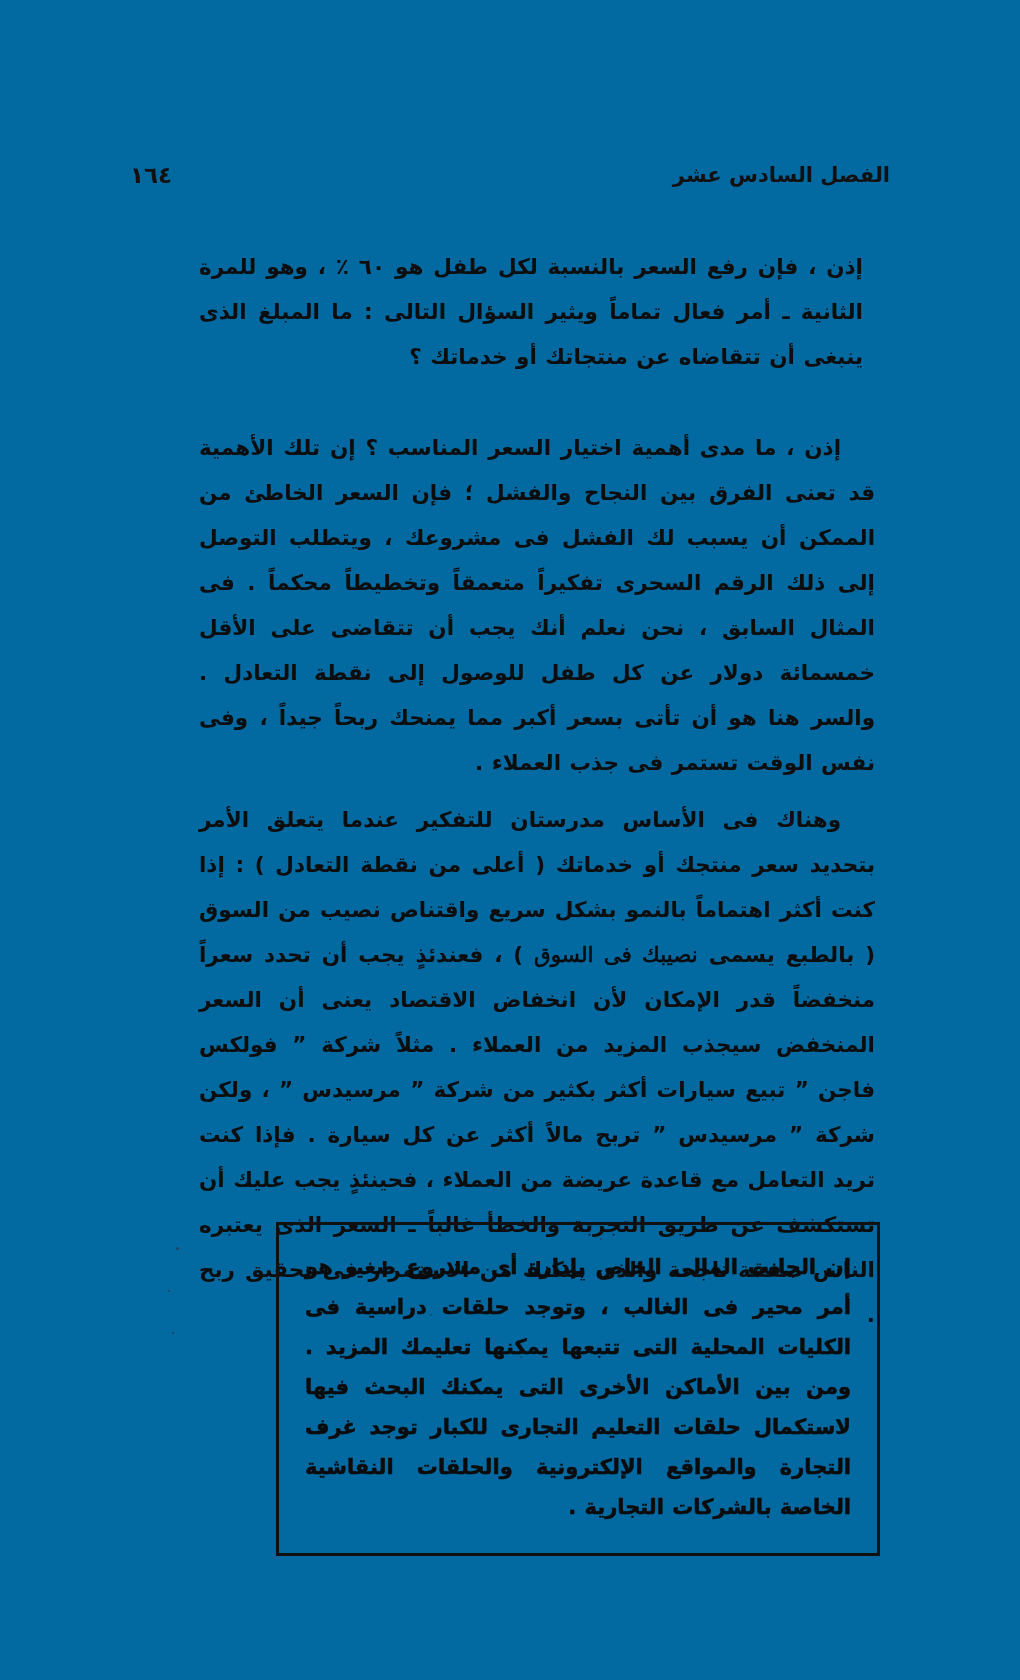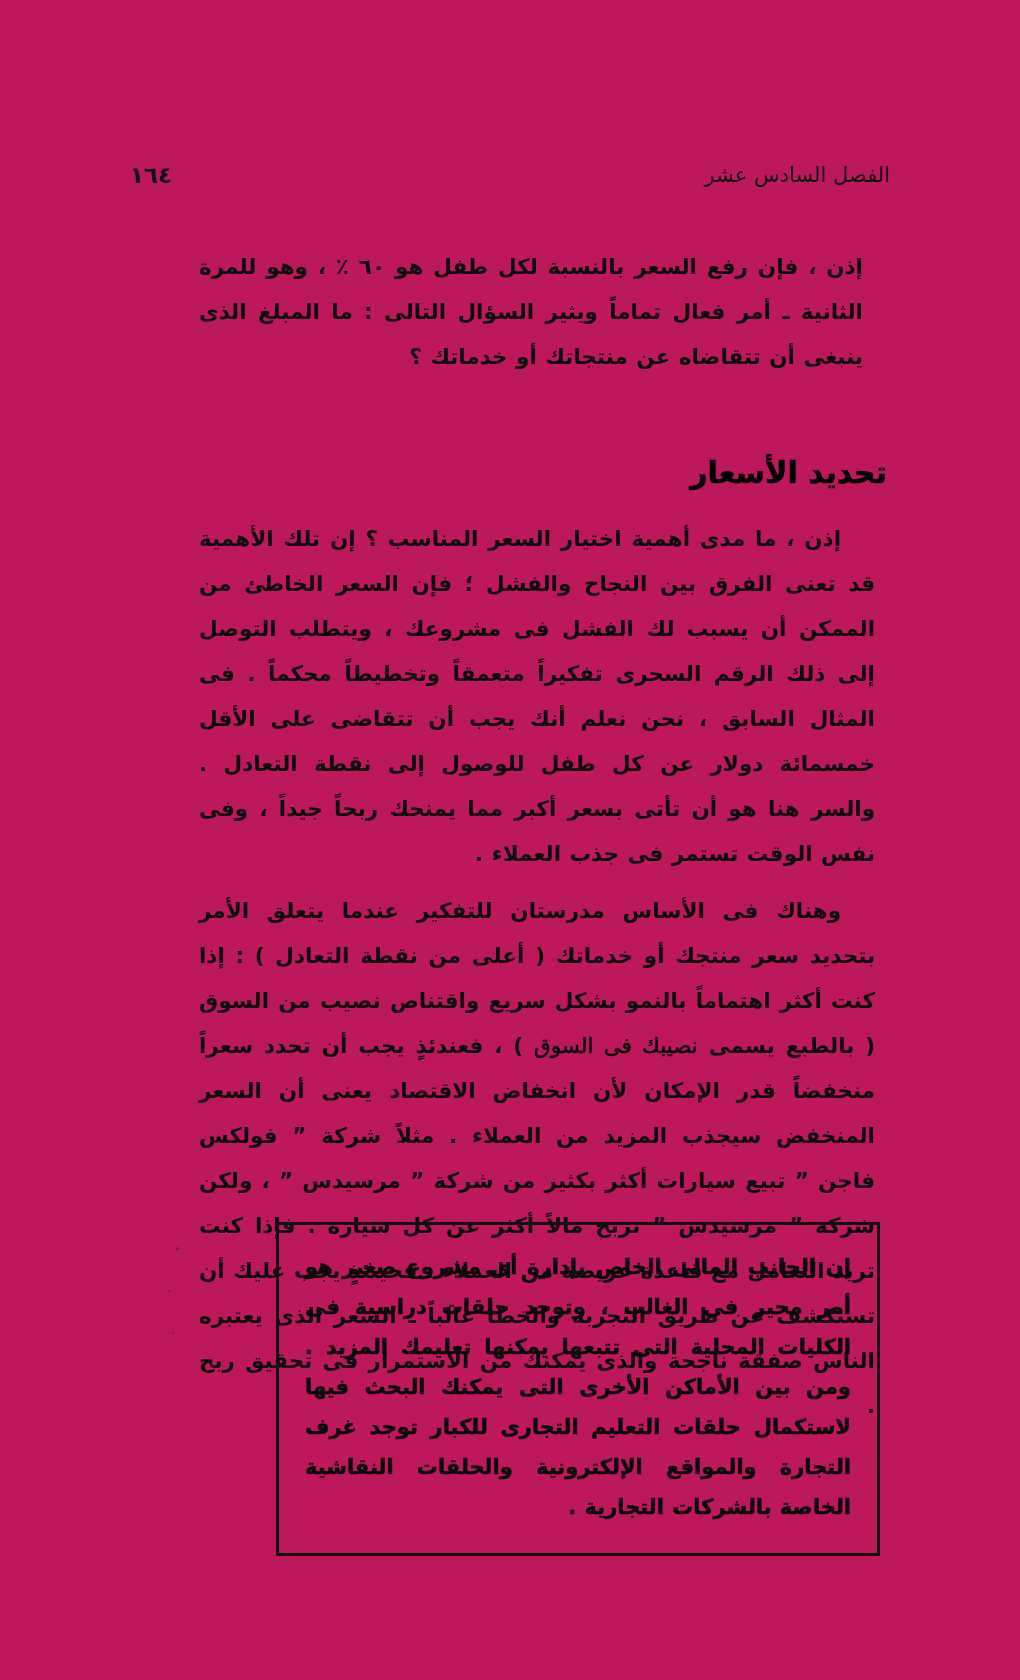--- a/index.html
+++ b/index.html
@@ -12,21 +12,21 @@
     height: 1680px;
     position: relative;
     overflow: hidden;
     font-family: "DejaVu Sans", "Liberation Sans", sans-serif;
     background: #ffffff;
   }
 
   .page {
     position: absolute;
     inset: 0;
-    background: #be185d;
+    background: #0369a1;
   }
 
   
   .running-head {
     position: absolute;
     top: 158px;
     left: 130px;
     right: 130px;
     height: 34px;
     display: flex;
@@ -37,21 +37,21 @@
   }
   .running-head .folio {
     font-size: 23px;
     font-weight: 700;
     color: #111;
     letter-spacing: 1px;
     font-family: "DejaVu Sans", sans-serif;
   }
   .running-head .chapter-title {
     font-size: 21px;
-    font-weight: 400;
+    font-weight: 700;
     color: #111;
     margin-right: 0;
     margin-left: 150px;
     white-space: nowrap;
   }
 
   
   .content {
     position: absolute;
     top: 232px;
@@ -152,21 +152,20 @@
     <span class="folio">١٦٤</span>
     <span class="chapter-title">الفصل السادس عشر</span>
   </div>
 
   <div class="content">
 
     <p class="para lead">إذن ، فإن رفع السعر بالنسبة لكل طفل هو ٦٠ ٪ ، وهو للمرة الثانية ـ أمر فعال تماماً ويثير السؤال التالى : ما المبلغ الذى ينبغى أن تتقاضاه عن منتجاتك أو خدماتك ؟</p>
 
     <div class="gap-sm"></div>
 
-    <h2 class="section-heading">تحديد الأسعار</h2>
 
     <p class="para indent">إذن ، ما مدى أهمية اختيار السعر المناسب ؟ إن تلك الأهمية قد تعنى الفرق بين النجاح والفشل ؛ فإن السعر الخاطئ من الممكن أن يسبب لك الفشل فى مشروعك ، ويتطلب التوصل إلى ذلك الرقم السحرى تفكيراً متعمقاً وتخطيطاً محكماً . فى المثال السابق ، نحن نعلم أنك يجب أن تتقاضى على الأقل خمسمائة دولار عن كل طفل للوصول إلى نقطة التعادل . والسر هنا هو أن تأتى بسعر أكبر مما يمنحك ربحاً جيداً ، وفى نفس الوقت تستمر فى جذب العملاء .</p>
 
     <p class="para indent"><span>وهناك فى الأساس مدرستان للتفكير عندما يتعلق الأمر بتحديد سعر منتجك أو خدماتك ( أعلى من نقطة التعادل ) : إذا كنت أكثر اهتماماً بالنمو بشكل سريع واقتناص نصيب من السوق ( بالطبع يسمى </span><b class="em">نصيبك فى السوق</b><span> ) ، فعندئذٍ يجب أن تحدد سعراً منخفضاً قدر الإمكان لأن انخفاض الاقتصاد يعنى أن السعر المنخفض سيجذب المزيد من العملاء . مثلاً شركة ” فولكس فاجن ” تبيع سيارات أكثر بكثير من شركة ” مرسيدس ” ، ولكن شركة ” مرسيدس ” تربح مالاً أكثر عن كل سيارة . فإذا كنت تريد التعامل مع قاعدة عريضة من العملاء ، فحينئذٍ يجب عليك أن تستكشف عن طريق التجربة والخطأ غالباً ـ السعر الذى يعتبره الناس صفقة ناجحة والذى يمكنك من الاستمرار فى تحقيق ربح .</span></p>
 
   </div>
 
   <div class="callout">
     <p>إن الجانب المالى الخاص بإدارة أى مشروع صغير هو أمر محير فى الغالب ، وتوجد حلقات دراسية فى الكليات المحلية التى تتبعها يمكنها تعليمك المزيد . ومن بين الأماكن الأخرى التى يمكنك البحث فيها لاستكمال حلقات التعليم التجارى للكبار توجد غرف التجارة والمواقع الإلكترونية والحلقات النقاشية الخاصة بالشركات التجارية .</p>
   </div>

